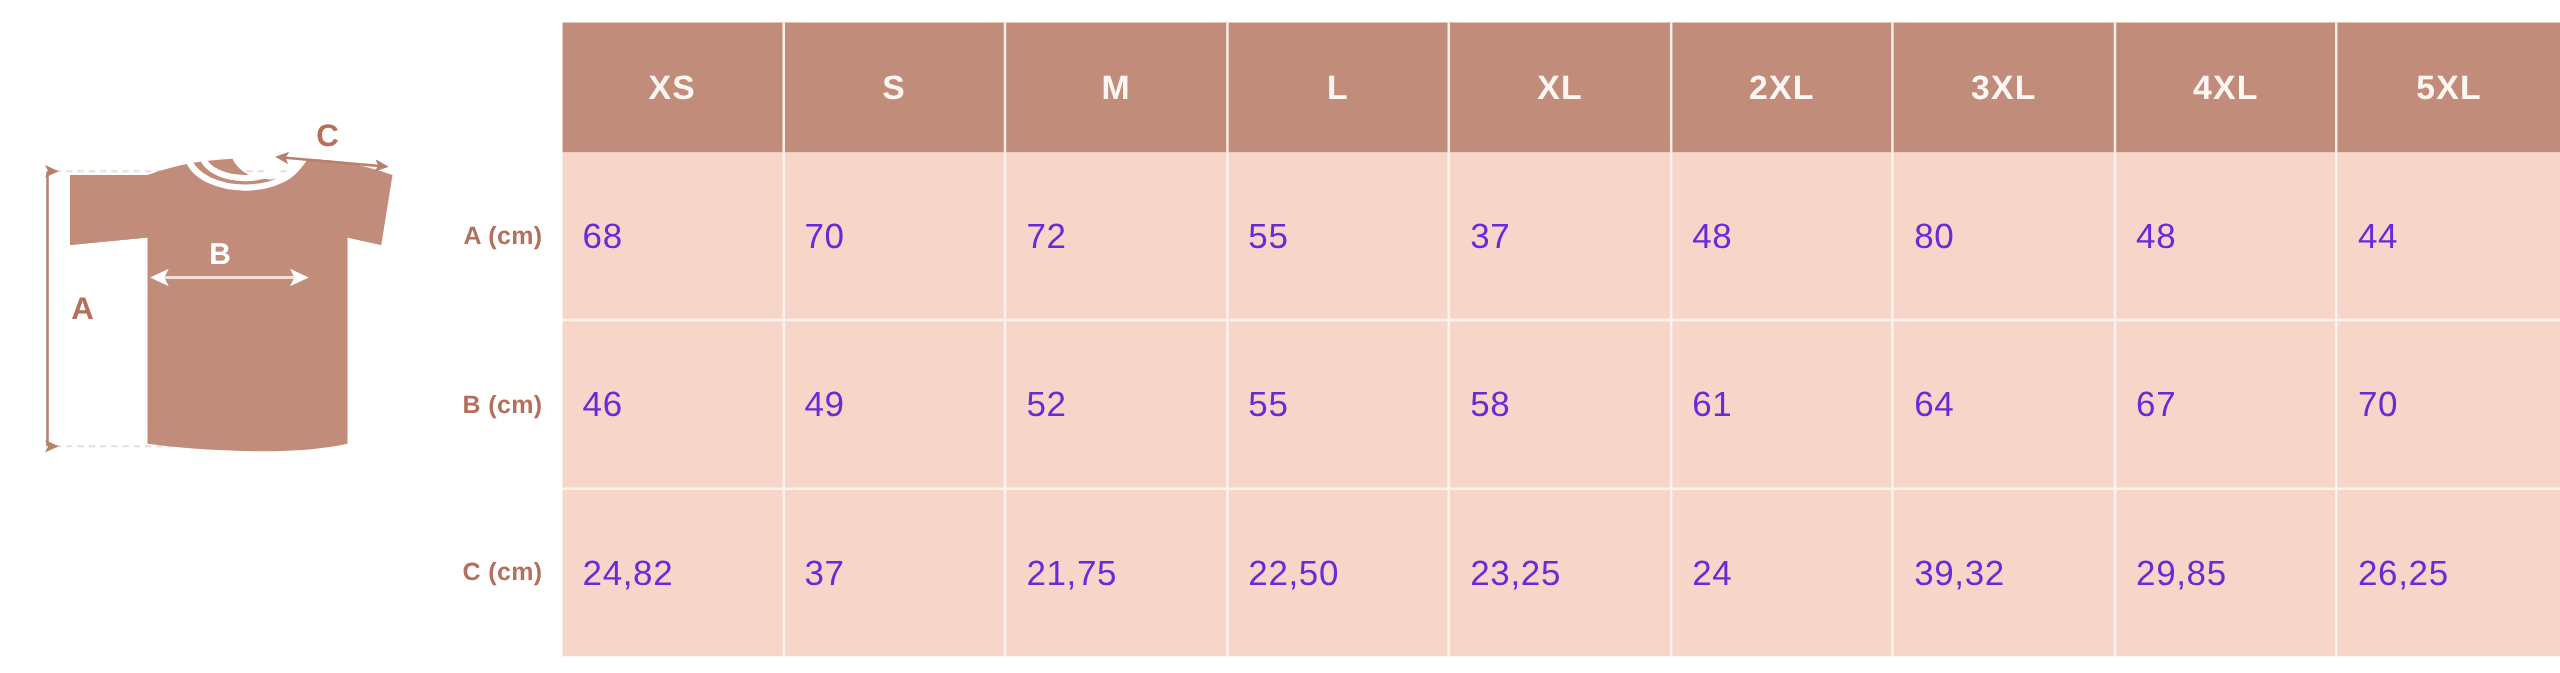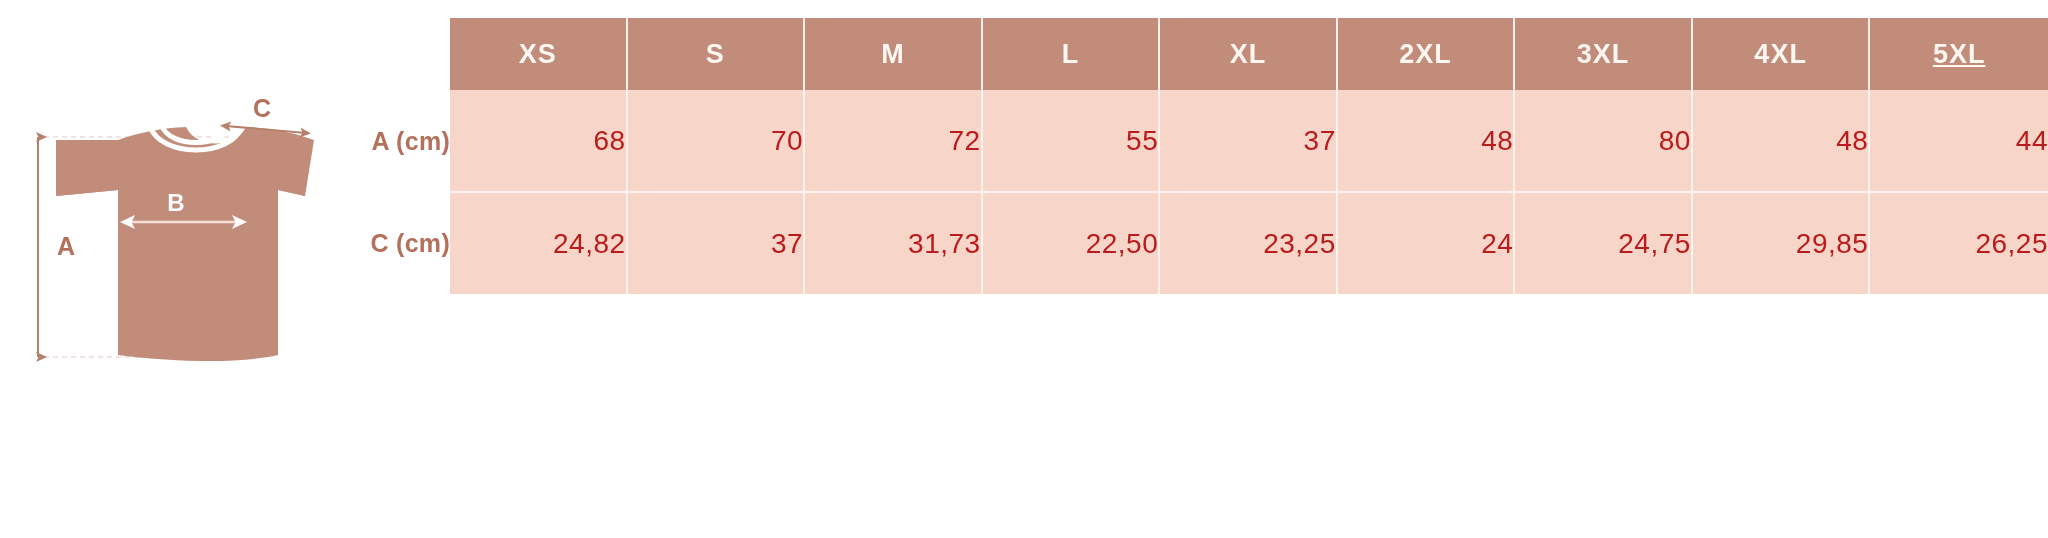--- a/index.html
+++ b/index.html
@@ -41,64 +41,64 @@
     height: 500px;
   }
   table.size-table {
     border-collapse: separate;
     border-spacing: 0;
     table-layout: fixed;
     width: 1718px;
   }
   table.size-table td,
   table.size-table th {
-    padding: 0;
+    padding: 16px;
     margin: 0;
   }
 
   
   col.label-col { width: 120px; }
   col.size-col  { width: 177.5px; }
 
   .corner-cell {
     background: #ffffff;
     border: none;
   }
   .row-label {
     background: #ffffff;
     color: #b5705c;
-    font-size: 25px;
+    font-size: 20px;
     font-weight: bold;
     text-align: right;
     padding-right: 22px;
     vertical-align: middle;
     letter-spacing: 0.3px;
     white-space: nowrap;
   }
 
   th.head-cell {
     background: #c28c7a;
     color: #fdf6f1;
     font-size: 27px;
     font-weight: bold;
     letter-spacing: 1px;
     height: 72px;
     text-align: center;
     vertical-align: middle;
     border-right: 2px solid #fbf0ea;
   }
-  th.head-cell.last { border-right: none; text-decoration: underline; }
+  th.head-cell.last { border-right: none; }
 
   td.data-cell {
     background: #f7d5c8;
-    color: #b91c1c;
+    color: #6d28d9;
     font-size: 28px;
     font-weight: normal;
     height: 101px;
-    text-align: right;
+    text-align: left;
     vertical-align: middle;
     border-right: 2px solid #fdf3ee;
     border-bottom: 2px solid #fdf3ee;
     letter-spacing: 0.5px;
   }
   td.data-cell.last { border-right: none; }
   tr.last-row td.data-cell { border-bottom: none; }
 </style>
 </head>
 <body>
@@ -198,30 +198,42 @@
           <td class="data-cell">70</td>
           <td class="data-cell">72</td>
           <td class="data-cell">55</td>
           <td class="data-cell">37</td>
           <td class="data-cell">48</td>
           <td class="data-cell">80</td>
           <td class="data-cell">48</td>
           <td class="data-cell last">44</td>
         </tr>
 
+        <tr>
+          <td class="row-label">B (cm)</td>
+          <td class="data-cell">46</td>
+          <td class="data-cell">49</td>
+          <td class="data-cell">52</td>
+          <td class="data-cell">55</td>
+          <td class="data-cell">58</td>
+          <td class="data-cell">61</td>
+          <td class="data-cell">64</td>
+          <td class="data-cell">67</td>
+          <td class="data-cell last">70</td>
+        </tr>
 
         <tr class="last-row">
           <td class="row-label">C (cm)</td>
           <td class="data-cell">24,82</td>
           <td class="data-cell">37</td>
-          <td class="data-cell">31,73</td>
+          <td class="data-cell">21,75</td>
           <td class="data-cell">22,50</td>
           <td class="data-cell">23,25</td>
           <td class="data-cell">24</td>
-          <td class="data-cell">24,75</td>
+          <td class="data-cell">39,32</td>
           <td class="data-cell">29,85</td>
           <td class="data-cell last">26,25</td>
         </tr>
 
       </tbody>
     </table>
   </div>
 
 </div>
 

